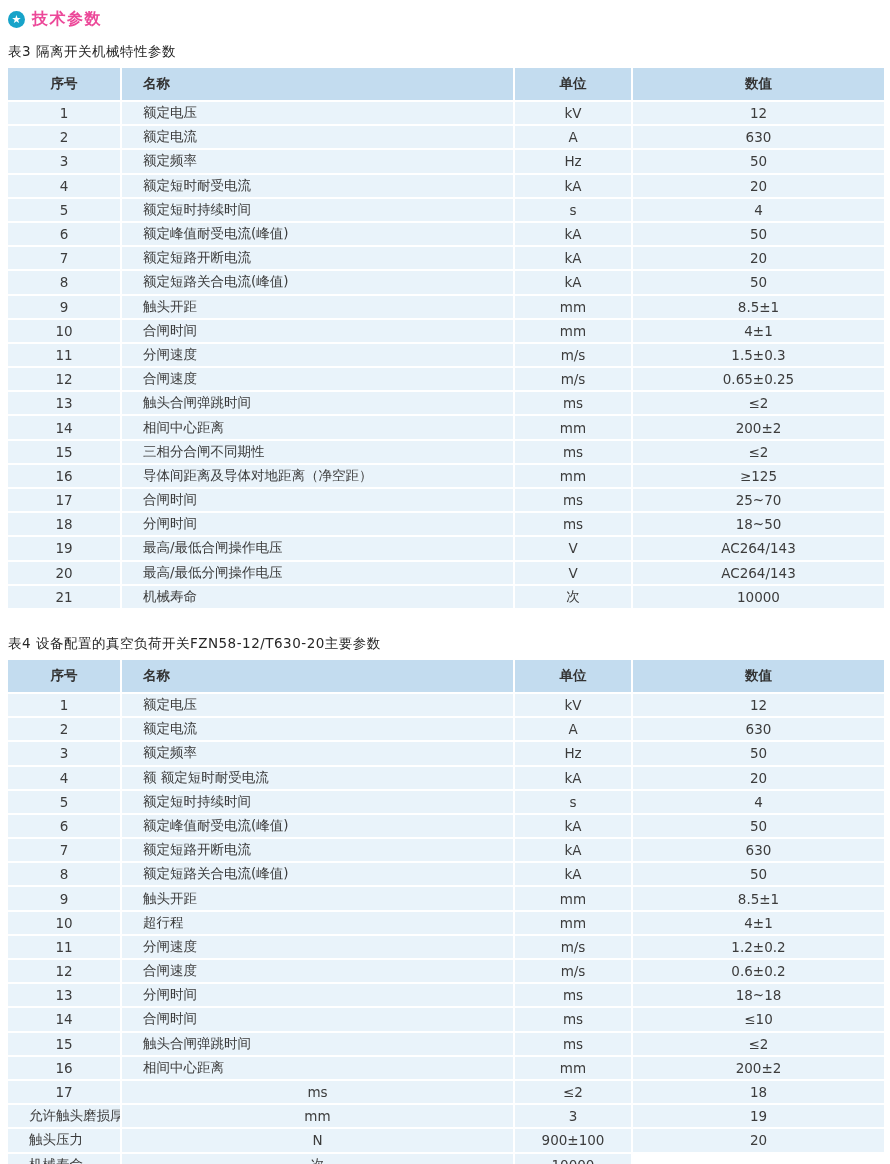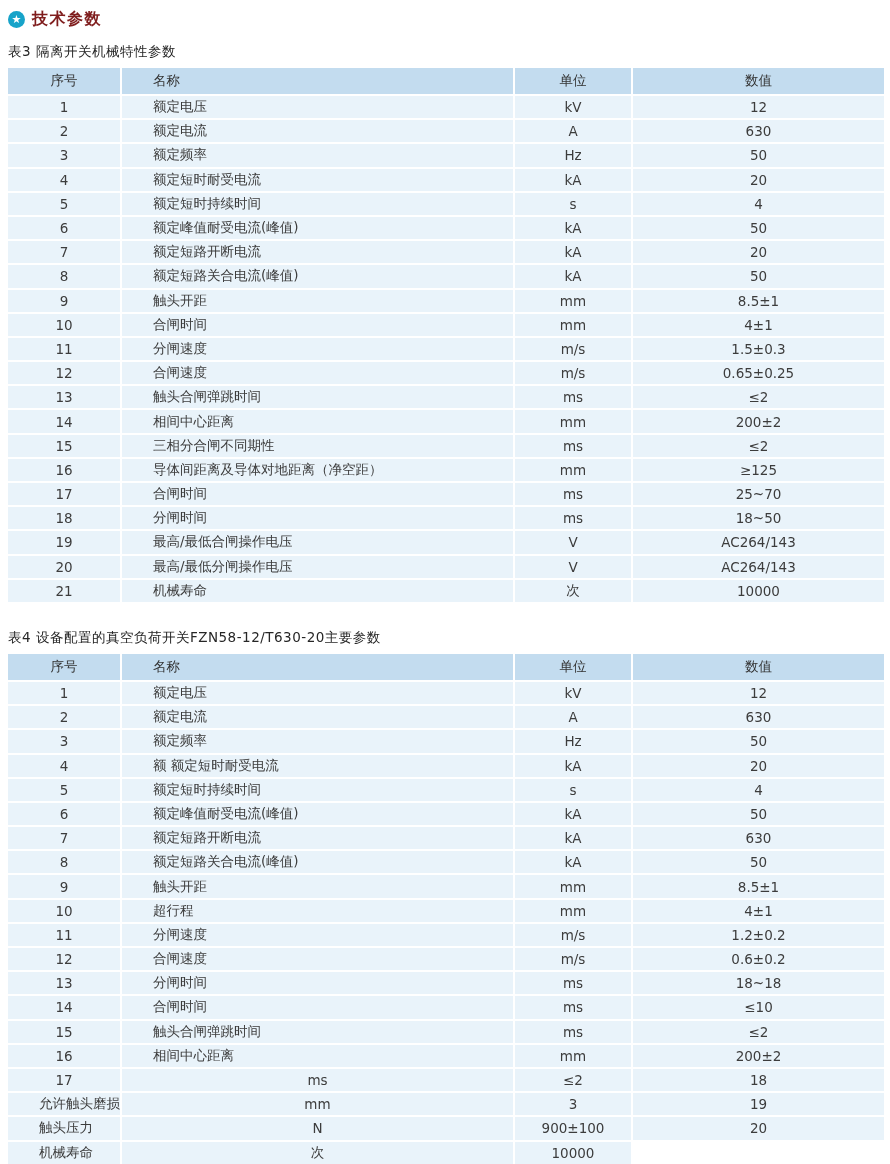--- a/index.html
+++ b/index.html
@@ -12,21 +12,21 @@
 
   
   .section-header{display:flex;align-items:center;margin:2px 0 13px 0;}
   .section-icon{
     width:17px;height:17px;border-radius:50%;
     background:#17a3c9;color:#ffffff;
     display:flex;align-items:center;justify-content:center;
     font-size:11px;line-height:1;margin-right:7px;flex:0 0 auto;
   }
   .section-title{
-    color:#7f1d1d;font-size:16px;font-weight:bold;letter-spacing:1.5px;
+    color:#ec4899;font-size:16px;font-weight:bold;letter-spacing:1.5px;
   }
 
   
   .table-caption{
     font-size:13.5px;color:#262626;margin:0 0 7px 0;letter-spacing:0.5px;
   }
   .table-caption.second{margin-top:27px;}
 
   
   .param-table{
@@ -34,22 +34,22 @@
     grid-template-columns:112px 391px 116px 251px;
     gap:2px;
     width:876px;
     background:#ffffff;
   }
   .cell{
     background:#e9f3fa;color:#3c3c3c;font-size:13.5px;
     height:22.2px;display:flex;align-items:center;justify-content:center;
     white-space:nowrap;overflow:hidden;
   }
-  .cell.head{background:#c3dcef;color:#333333;height:26px;}
-  .cell.c1{justify-content:flex-start;padding-left:31px;}
+  .cell.head{background:#c3dcef;color:#333333;height:32px;font-weight:bold;}
+  .cell.c1{justify-content:flex-start;padding-left:21px;}
 </style>
 </head>
 <body>
 
 <div class="page">
 
   <div class="section-header">
     <span class="section-icon">★</span>
     <span class="section-title">技术参数</span>
   </div>

